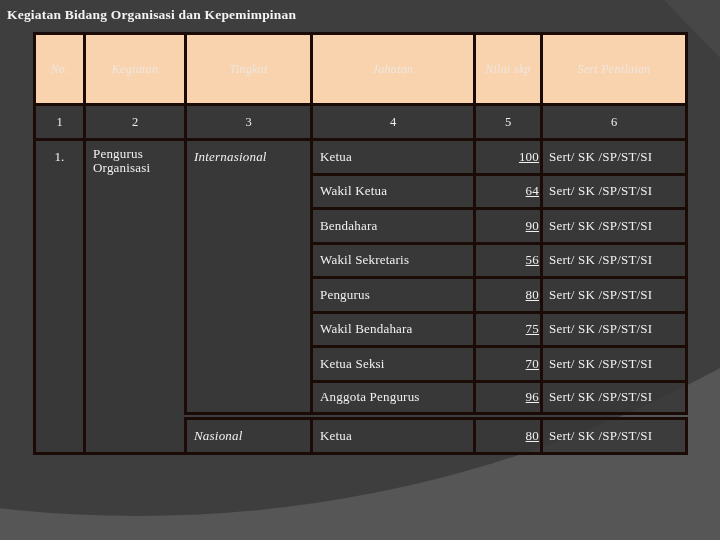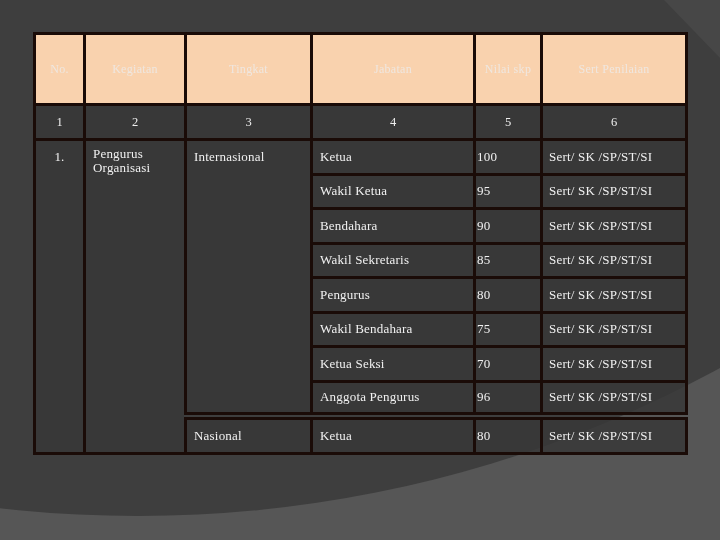--- a/index.html
+++ b/index.html
@@ -37,21 +37,21 @@
     left:33px;top:32px;
     width:652px;
     border-collapse:collapse;
     table-layout:fixed;
     border:3px solid #1A0B07;
   }
   table.main td{
     border:3px solid #1A0B07;
     overflow:hidden;
   }
-  tr.hdr{height:71px;}
+  tr.hdr{height:71px;font-style:italic;}
   tr.hdr td{
     background:#F9D2AE;
     color:#EFE7E0;
     font-size:12px;
     text-align:center;
     vertical-align:middle;
     letter-spacing:0.3px;
   }
   tr.nums{height:35px;}
   tr.nums td{
@@ -75,45 +75,48 @@
   }
   td.c-keg{
     vertical-align:top;
     padding:6px 2px 0 7px;
     line-height:14px;
     white-space:pre-line;
   }
   td.c-ting{
     vertical-align:top;
     padding:8px 2px 8px 7px;
+    font-style:italic;
   }
   td.c-jab{
     vertical-align:middle;
     padding-left:7px;
   }
   td.c-nil{
-    text-align:left;
+    text-align:right;
     vertical-align:middle;
+    text-decoration:underline;
   }
   td.c-buk{
     vertical-align:middle;
     padding-left:6px;
   }
   tr.last td{
     border-top:8px double #1A0B07;
     margin-top:28px;
   }
 </style>
 </head>
 <body>
 
 <div class="slide">
   <div class="bg-dark-circle"></div>
   <div class="bg-corner-wedge"></div>
 
+  <div class="slide-title">Kegiatan Bidang Organisasi dan Kepemimpinan</div>
 
   <table class="main">
     <colgroup>
       <col style="width:50px">
         <col style="width:101px">
         <col style="width:126px">
       <col style="width:163px">
         <col style="width:67px">
         <col style="width:145px">
     </colgroup>
@@ -139,31 +142,31 @@
         <td class="c-no" rowspan="9">1.</td>
         <td class="c-keg" rowspan="9">Pengurus
 Organisasi</td>
         <td class="c-ting" rowspan="8">Internasional</td>
         <td class="c-jab">Ketua</td>
         <td class="c-nil">100</td>
         <td class="c-buk">Sert/ SK /SP/ST/SI</td>
       </tr>
       <tr class="data">
         <td class="c-jab">Wakil Ketua</td>
-        <td class="c-nil">95</td>
+        <td class="c-nil">64</td>
         <td class="c-buk">Sert/ SK /SP/ST/SI</td>
       </tr>
       <tr class="data">
         <td class="c-jab">Bendahara</td>
         <td class="c-nil">90</td>
         <td class="c-buk">Sert/ SK /SP/ST/SI</td>
       </tr>
       <tr class="data">
         <td class="c-jab">Wakil Sekretaris</td>
-        <td class="c-nil">85</td>
+        <td class="c-nil">56</td>
         <td class="c-buk">Sert/ SK /SP/ST/SI</td>
       </tr>
       <tr class="data">
         <td class="c-jab">Pengurus</td>
         <td class="c-nil">80</td>
         <td class="c-buk">Sert/ SK /SP/ST/SI</td>
       </tr>
       <tr class="data">
         <td class="c-jab">Wakil Bendahara</td>
         <td class="c-nil">75</td>

